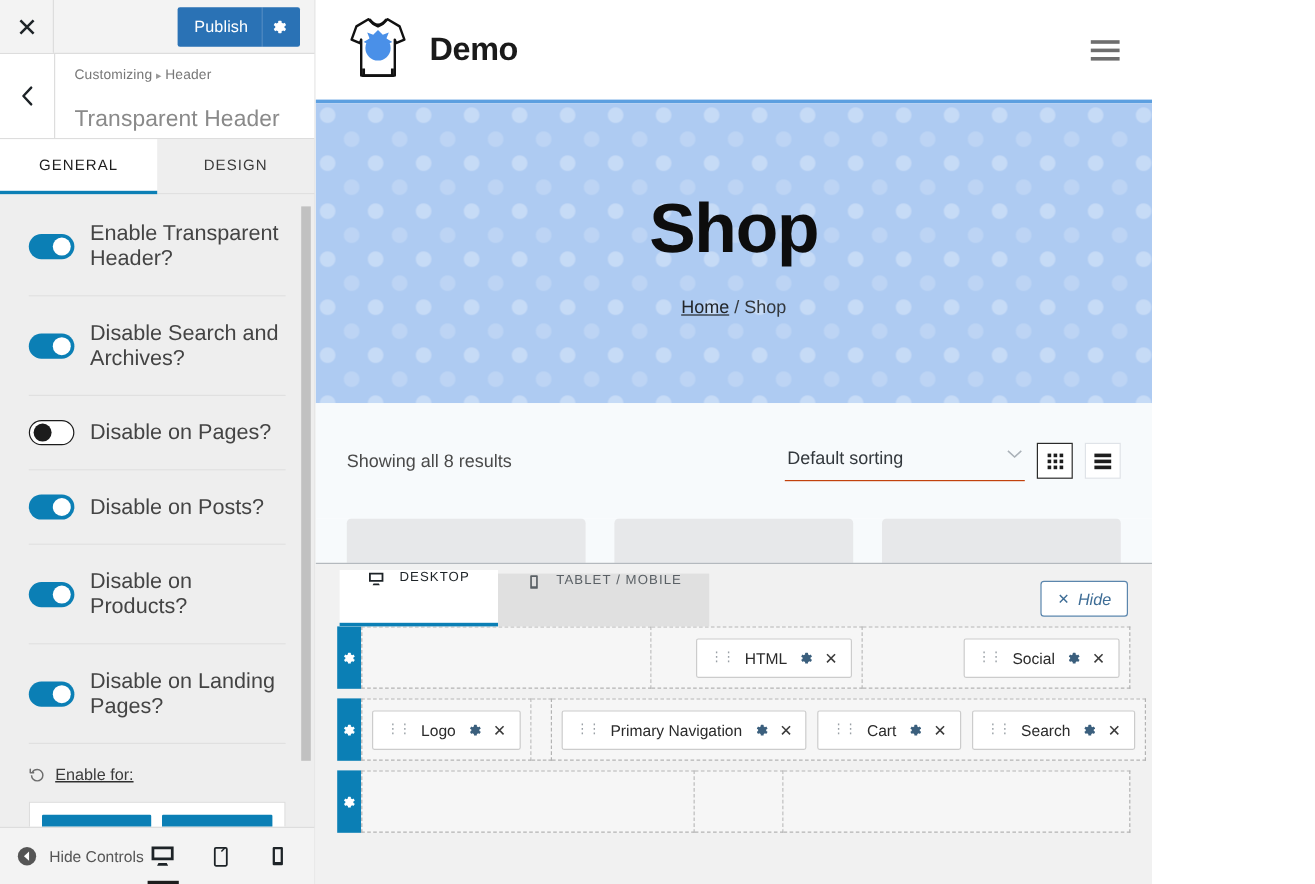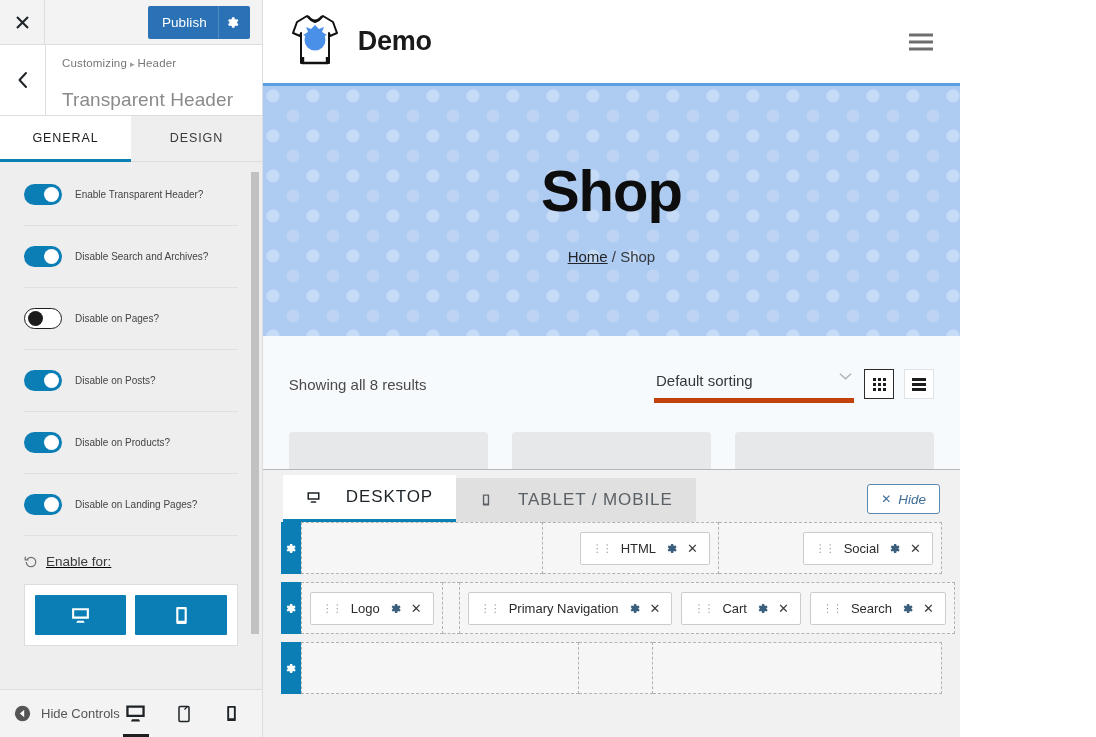--- a/index.html
+++ b/index.html
@@ -59,21 +59,21 @@
   }
   .sb-tab.active { background: #fff; border-bottom-color: #0b7fb5; color: #1d1d1d; }
 
   .sb-body { flex: 1; overflow: hidden; position: relative; background: #eee; }
   .sb-scrollinner { padding: 0 0 0 0; }
   .opt-row {
     display: flex; align-items: center; gap: 13px;
     margin: 0 24px; padding: 20px 0; border-bottom: 1px solid #e0e0e0;
   }
   .opt-row:first-child { padding-top: 22px; }
-  .opt-label { font-size: 10px; color: #444; }
+  .opt-label { font-size: 18px; color: #444; }
   .toggle {
     width: 38px; height: 21px; border-radius: 11px; position: relative;
     background: #0b7fb5; flex: 0 0 38px; cursor: pointer;
   }
   .toggle .knob {
     position: absolute; top: 3px; left: 20px; width: 15px; height: 15px;
     border-radius: 50%; background: #fff;
   }
   .toggle.off { background: #fff; border: 1px solid #1c1c1c; }
   .toggle.off .knob { background: #1c1c1c; left: 3px; top: 2px; }
@@ -134,21 +134,21 @@
   .hero .crumbs { margin-top: 24px; font-size: 15px; color: #33383d; }
   .hero .crumbs a { color: #22262a; text-decoration: underline; }
 
   .shop-bar {
     height: 96px; background: #f7fafc; display: flex; align-items: center;
     padding: 0 26px; position: relative;
   }
   .results { font-size: 15px; color: #4a4a4a; }
   .shop-right { position: absolute; right: 26px; display: flex; align-items: center; gap: 10px; }
   .sort-select {
-    width: 200px; border-bottom: 5px solid #c2410c; padding: 6px 2px 9px 2px;
+    width: 200px; border-bottom: 1px solid #c2410c; padding: 6px 2px 9px 2px;
     display: flex; align-items: flex-start; justify-content: space-between; cursor: pointer;
   }
   .sort-select .txt { font-size: 15px; color: #33383d; }
   .view-btn {
     width: 30px; height: 30px; border: 1px solid #dfe3e8; background: #fff;
     display: flex; align-items: center; justify-content: center; cursor: pointer;
   }
   .view-btn.active { border-color: #2b2b2b; }
   .grid-dots { display: grid; grid-template-columns: repeat(3,3px); gap: 2px; }
   .grid-dots i { width: 3px; height: 3px; background: #1d1d1d; display: block; }
@@ -157,22 +157,22 @@
   .cards { display: flex; gap: 24px; padding: 0 26px; background: #f7fafc; }
   .card { flex: 1; height: 40px; background: #e7e8ea; border-radius: 4px 4px 0 0; }
 
   
   .builder {
     position: absolute; left: 0; right: 0; bottom: 0; height: 268px;
     background: #f1f1f1; border-top: 1px solid #b4b9be;
   }
   .builder-tabs { height: 52px; display: flex; align-items: flex-end; position: relative; padding-left: 20px; }
   .b-tab {
-    height: 44px; display: flex; align-items: center; gap: 25px; padding: 0 23px;
-    font-size: 17px; letter-spacing: .9px; color: #5a6065; cursor: pointer;
+    height: 44px; display: flex; align-items: flex-start; gap: 12px; padding: 0 23px;
+    font-size: 11px; letter-spacing: .9px; color: #5a6065; cursor: pointer;
     background: #e0e0e0; position: relative;
   }
   .b-tab.active { background: #fff; color: #1d2327; border-bottom: 3px solid #0b7fb5; height: 47px; }
   .hide-btn {
     position: absolute; right: 20px; bottom: 8px; height: 30px;
     border: 1px solid #5b86ad; background: #fff; color: #3e6d96; border-radius: 3px;
     display: flex; align-items: center; gap: 7px; padding: 0 13px;
     font-size: 13.5px; font-style: italic; cursor: pointer;
   }
   .hide-btn .x { font-style: normal; font-size: 12px; }

